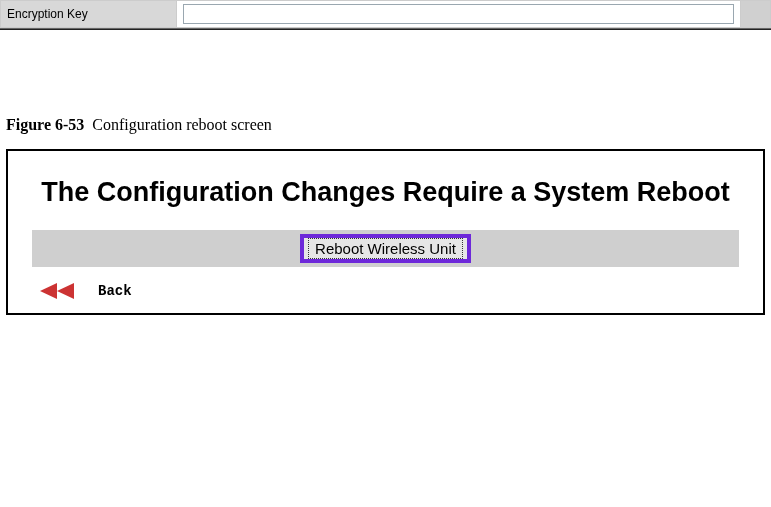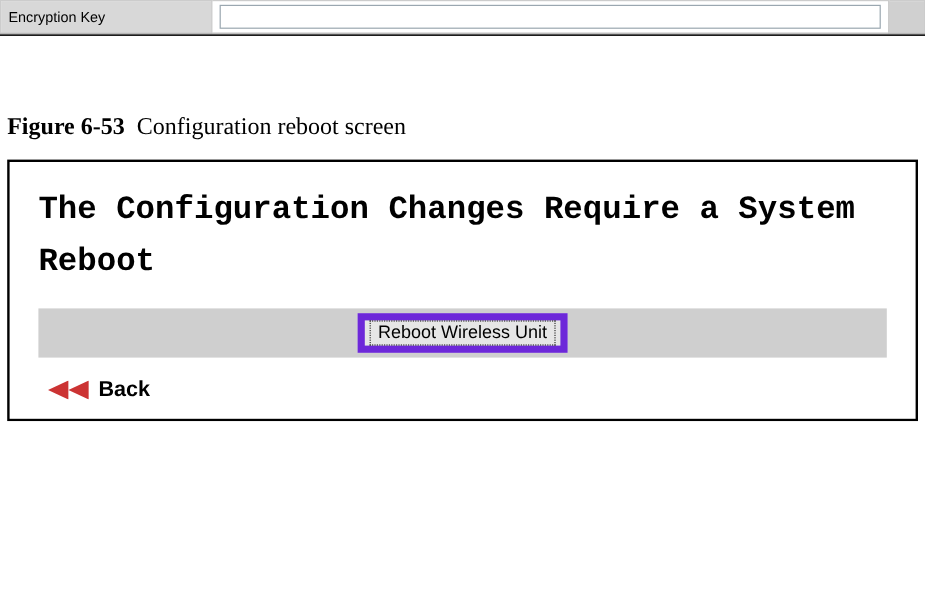--- a/index.html
+++ b/index.html
@@ -45,72 +45,73 @@
   width: 30px;
 }
 .table-bottom-border {
   height: 2px;
   background: linear-gradient(to bottom, #888 0%, #000 100%);
 }
 
 
 .figure-caption {
   font-family: Georgia, 'Times New Roman', serif;
-  font-size: 20px;
-  margin: 65px 0 15px 6px;
+  font-size: 16px;
+  margin: 86px 0 15px 6px;
 }
 .figure-caption .fig-num {
   font-weight: bold;
 }
 
 
 .screenshot {
   border: 2px solid #000;
   margin: 0 6px;
   padding: 20px 24px 14px 24px;
   background: #fff;
 }
 .screenshot h1 {
-  font-family: Liberation Mono, monospace;
+  font-family: Liberation Sans, sans-serif;
   font-weight: bold;
   font-size: 27px;
   line-height: 1.6;
   margin-bottom: 16px;
+  text-align: center;
 }
 .screenshot p.msg {
   font-family: Verdana, Arial, sans-serif;
   font-size: 15px;
   line-height: 1.45;
   margin-bottom: 24px;
 }
 .button-bar {
   background: #cfcfcf;
   padding: 4px 0;
   text-align: center;
   margin-bottom: 16px;
 }
 .reboot-btn {
   display: inline-block;
-  border: 6px solid #6d28d9;
+  border: 4px solid #6d28d9;
   background: #e6e6e6;
   padding: 2px 4px;
   cursor: pointer;
 }
 .reboot-btn-inner {
   border: 1px dotted #333;
   padding: 1px 6px;
   font-family: Verdana, Arial, sans-serif;
   font-size: 15px;
 }
 .back-link {
   display: flex;
   align-items: center;
-  gap: 8px;
-  font-family: Liberation Sans, sans-serif;
-  font-size: 18px;
+  gap: 24px;
+  font-family: Liberation Mono, monospace;
+  font-size: 14px;
   font-weight: bold;
   cursor: pointer;
   width: max-content;
   padding-left: 8px;
 }
 .back-arrows svg { display: block; }
 </style>
 </head>
 <body>
 

